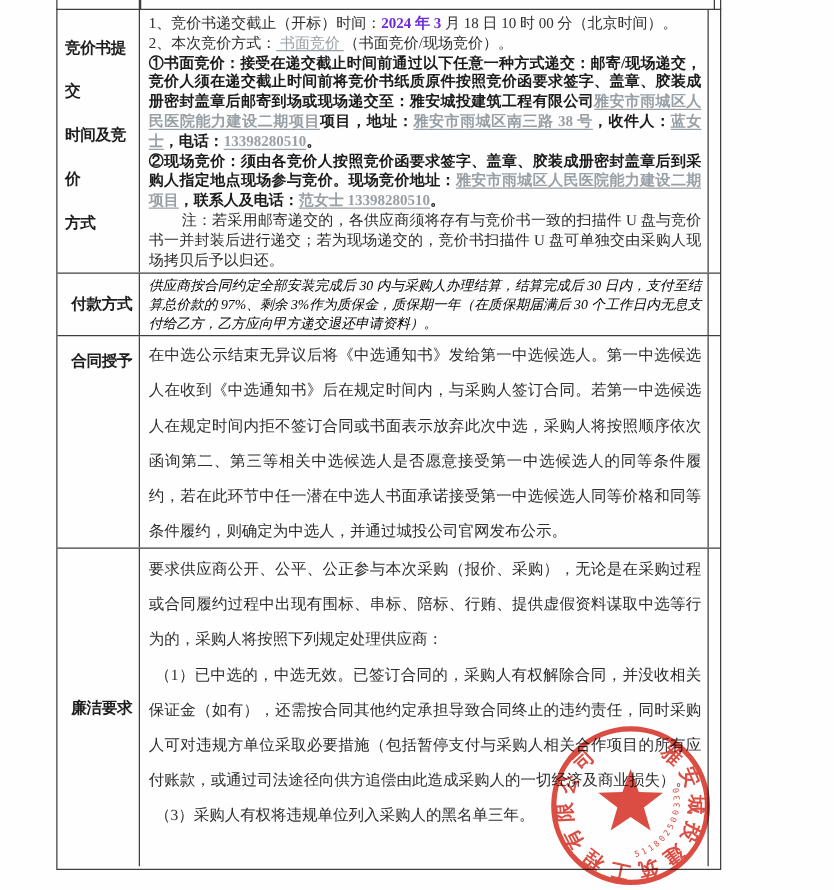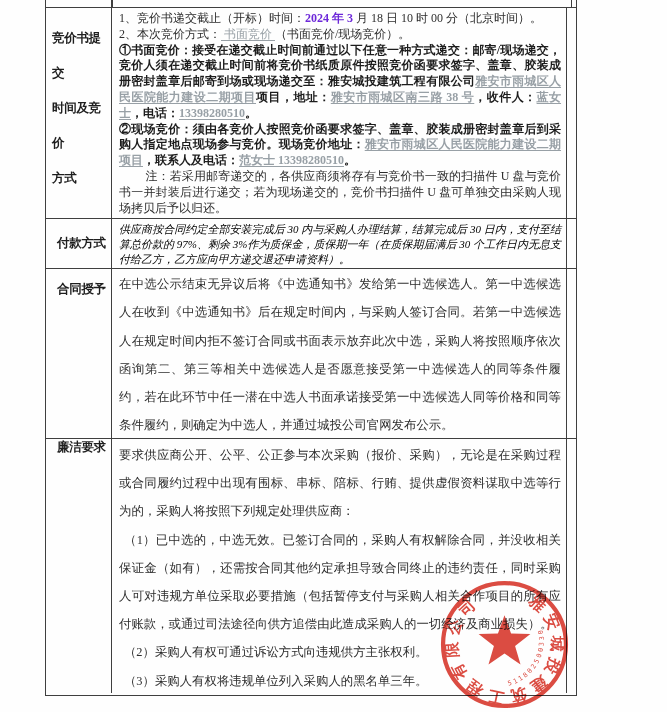--- a/index.html
+++ b/index.html
@@ -28,21 +28,21 @@
     font-weight:bold;font-size:12.5px;color:#1e1e1e;letter-spacing:-0.3px;
   }
   .con{
     width:455px;flex:0 0 455px;border-right:1.3px solid #3f3f3f;
     padding:0 5px 0 7px;
   }
   .edge{flex:1;}
   .r1 .lab{padding:13px 2px 0 6px;line-height:35px;}
   .r2 .lab{display:flex;align-items:center;padding-left:11px;font-family:Liberation Mono, monospace;}
   .r3 .lab{padding:11px 2px 0 11px;line-height:18px;}
-  .r4 .lab{display:flex;padding-left:11px;}
+  .r4 .lab{display:flex;align-items:center;padding-left:11px;}
   .con p{margin:0;text-align:justify;}
   .r1 .con{padding-top:3px;font-size:12px;line-height:15.8px;}
   .r2 .con{padding-top:3px;font-size:11px;line-height:14.9px;color:#000000;font-style:italic;}
   .r3 .con{padding-top:1px;font-size:12.4px;line-height:28.3px;}
   .r4 .con{padding-top:2px;font-size:12.4px;line-height:28.2px;}
   .bold{font-weight:bold;color:#1c1c1c;}
   .ind{text-indent:2.2em;}
   .ind-sm{text-indent:0.4em;}
   .seg-g{color:#6d28d9;font-weight:bold;}
   .seg-gu{color:var(--link,#98a0a6);text-decoration:underline;text-underline-offset:2px;}
@@ -93,21 +93,20 @@
     <div class="edge"></div>
   </div>
 
   <div class="row r4">
     <div class="lab">
         <span>廉洁要求</span>
       </div>
     <div class="con">
       <p><span>要求供应商公开、公平、公正参与本次采购（报价、采购），无论是在采购过程或合同履约过程中出现有围标、串标、陪标、行贿、提供虚假资料谋取中选等行为的，采购人将按照下列规定处理供应商：</span></p>
       <p class="ind-sm"><span>（1）已中选的，中选无效。已签订合同的，采购人有权解除合同，并没收相关保证金（如有），还需按合同其他约定承担导致合同终止的违约责任，同时采购人可对违规方单位采取必要措施（包括暂停支付与采购人相关合作项目的所有应付账款，或通过司法途径向供方追偿由此造成采购人的一切经济及商业损失）。</span></p>
-      <p class="ind-sm"><span>（2）采购人有权可通过诉讼方式向违规供方主张权利。</span></p>
       <p class="ind-sm"><span>（3）采购人有权将违规单位列入采购人的黑名单三年。</span></p>
     </div>
     <div class="edge"></div>
   </div>
 
 </div>
 
 <svg class="seal" viewBox="0 0 136 136" aria-hidden="true">
   <defs>
     <path id="ringPath" d="M21,68 A47,47 0 1,1 115,68 A47,47 0 1,1 21,68" fill="none"></path>

